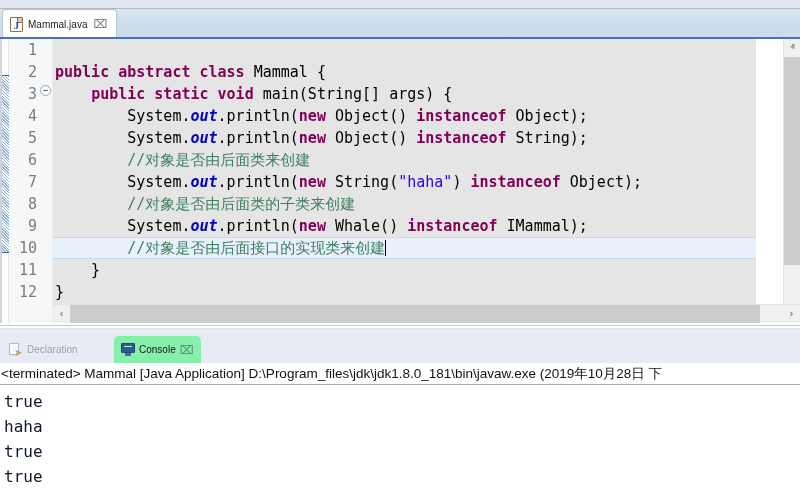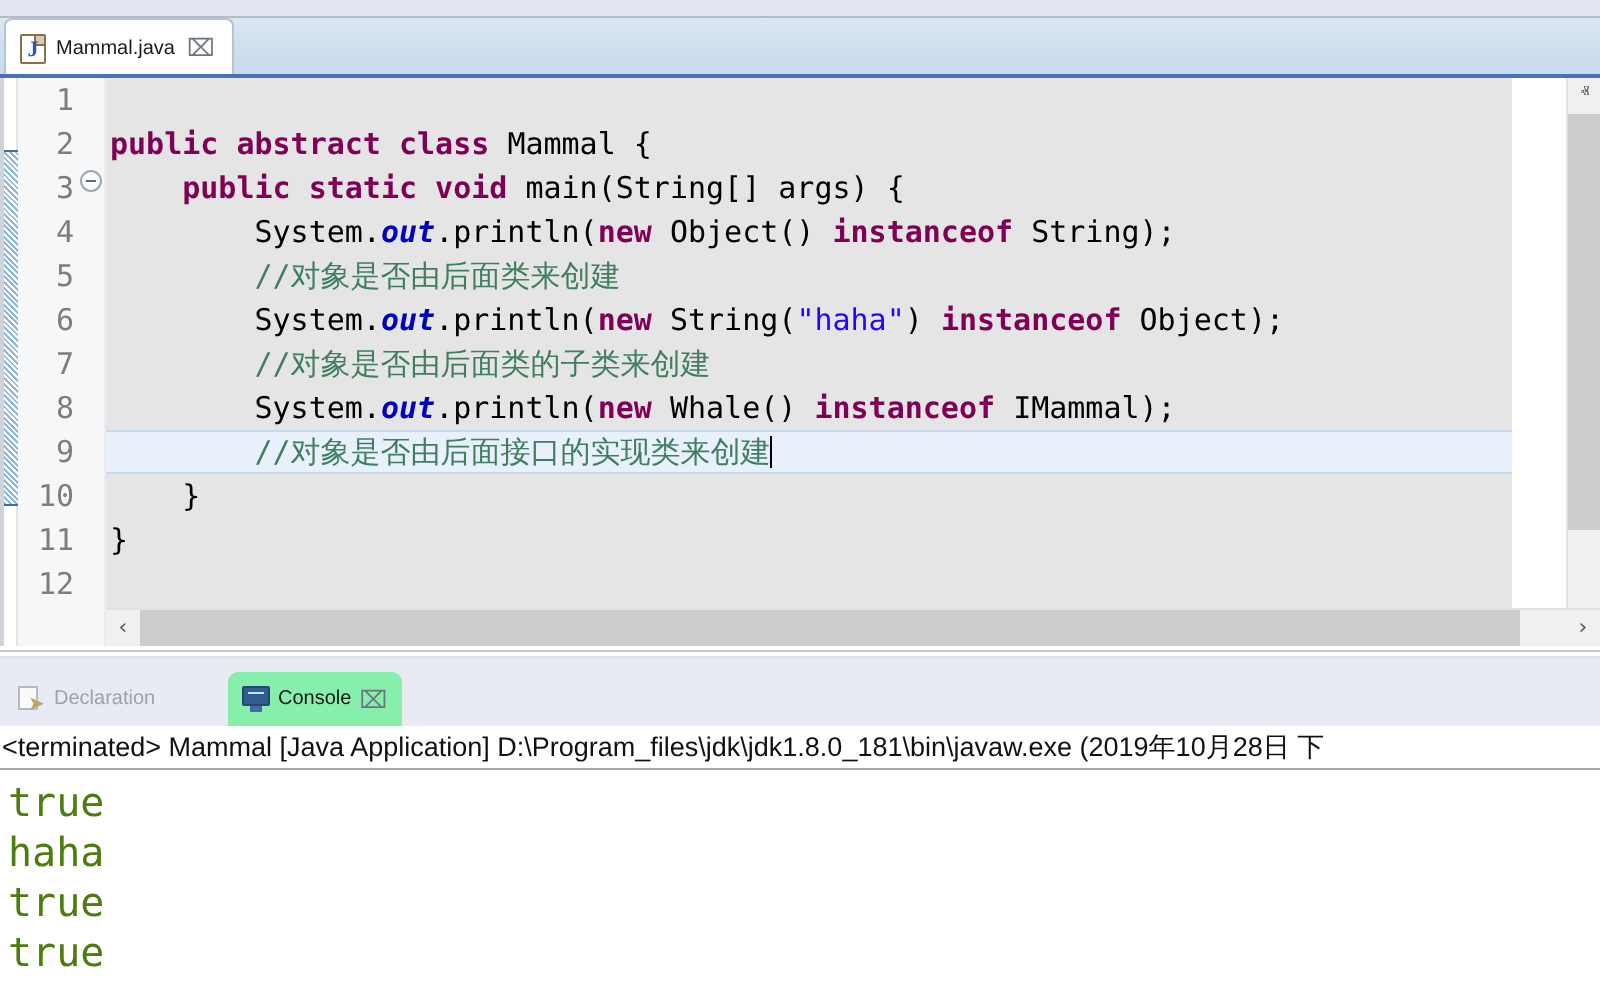--- a/index.html
+++ b/index.html
@@ -335,22 +335,22 @@
   }
   .console-out {
     position: absolute; left: 0; top: 23px;
     width: 800px; height: 116px;
     padding: 3px 0 0 4px;
     background: #ffffff;
   }
   .console-out .cline {
     height: 25px; line-height: 25px;
     font-family: "DejaVu Sans Mono", monospace;
-    font-size: 20px;
-    color: #4d7c0f;
+    font-size: 16px;
+    color: #0f172a;
     white-space: pre;
   }
 </style>
 </head>
 <body>
 
 <div id="app">
 
   <div class="top-strip"></div>
 
@@ -387,20 +387,21 @@
       </div>
 
     <div class="fold-col">
       <div class="fold-marker"></div>
     </div>
 
     <div class="code-surface" id="code-surface">
         <div class="code-line"> </div>
         <div class="code-line"><span class="kw">public abstract class </span><span>Mammal {</span></div>
         <div class="code-line"><span>    </span><span class="kw">public static void </span><span>main(String[] args) {</span></div>
+        <div class="code-line"><span>        System.</span><span class="fld">out</span><span>.println(</span><span class="kw">new </span><span>Object() </span><span class="kw">instanceof </span><span>Object);</span></div>
         <div class="code-line"><span>        System.</span><span class="fld">out</span><span>.println(</span><span class="kw">new </span><span>Object() </span><span class="kw">instanceof </span><span>String);</span></div>
         <div class="code-line"><span class="cmt">        //对象是否由后面类来创建</span></div>
         <div class="code-line"><span>        System.</span><span class="fld">out</span><span>.println(</span><span class="kw">new </span><span>String(</span><span class="str">"haha"</span><span>) </span><span class="kw">instanceof </span><span>Object);</span></div>
         <div class="code-line"><span class="cmt">        //对象是否由后面类的子类来创建</span></div>
         <div class="code-line"><span>        System.</span><span class="fld">out</span><span>.println(</span><span class="kw">new </span><span>Whale() </span><span class="kw">instanceof </span><span>IMammal);</span></div>
         <div class="code-line current"><span class="cmt">        //对象是否由后面接口的实现类来创建</span><span class="caret"></span></div>
         <div class="code-line"><span>    }</span></div>
         <div class="code-line"><span>}</span></div>
       </div>
 

